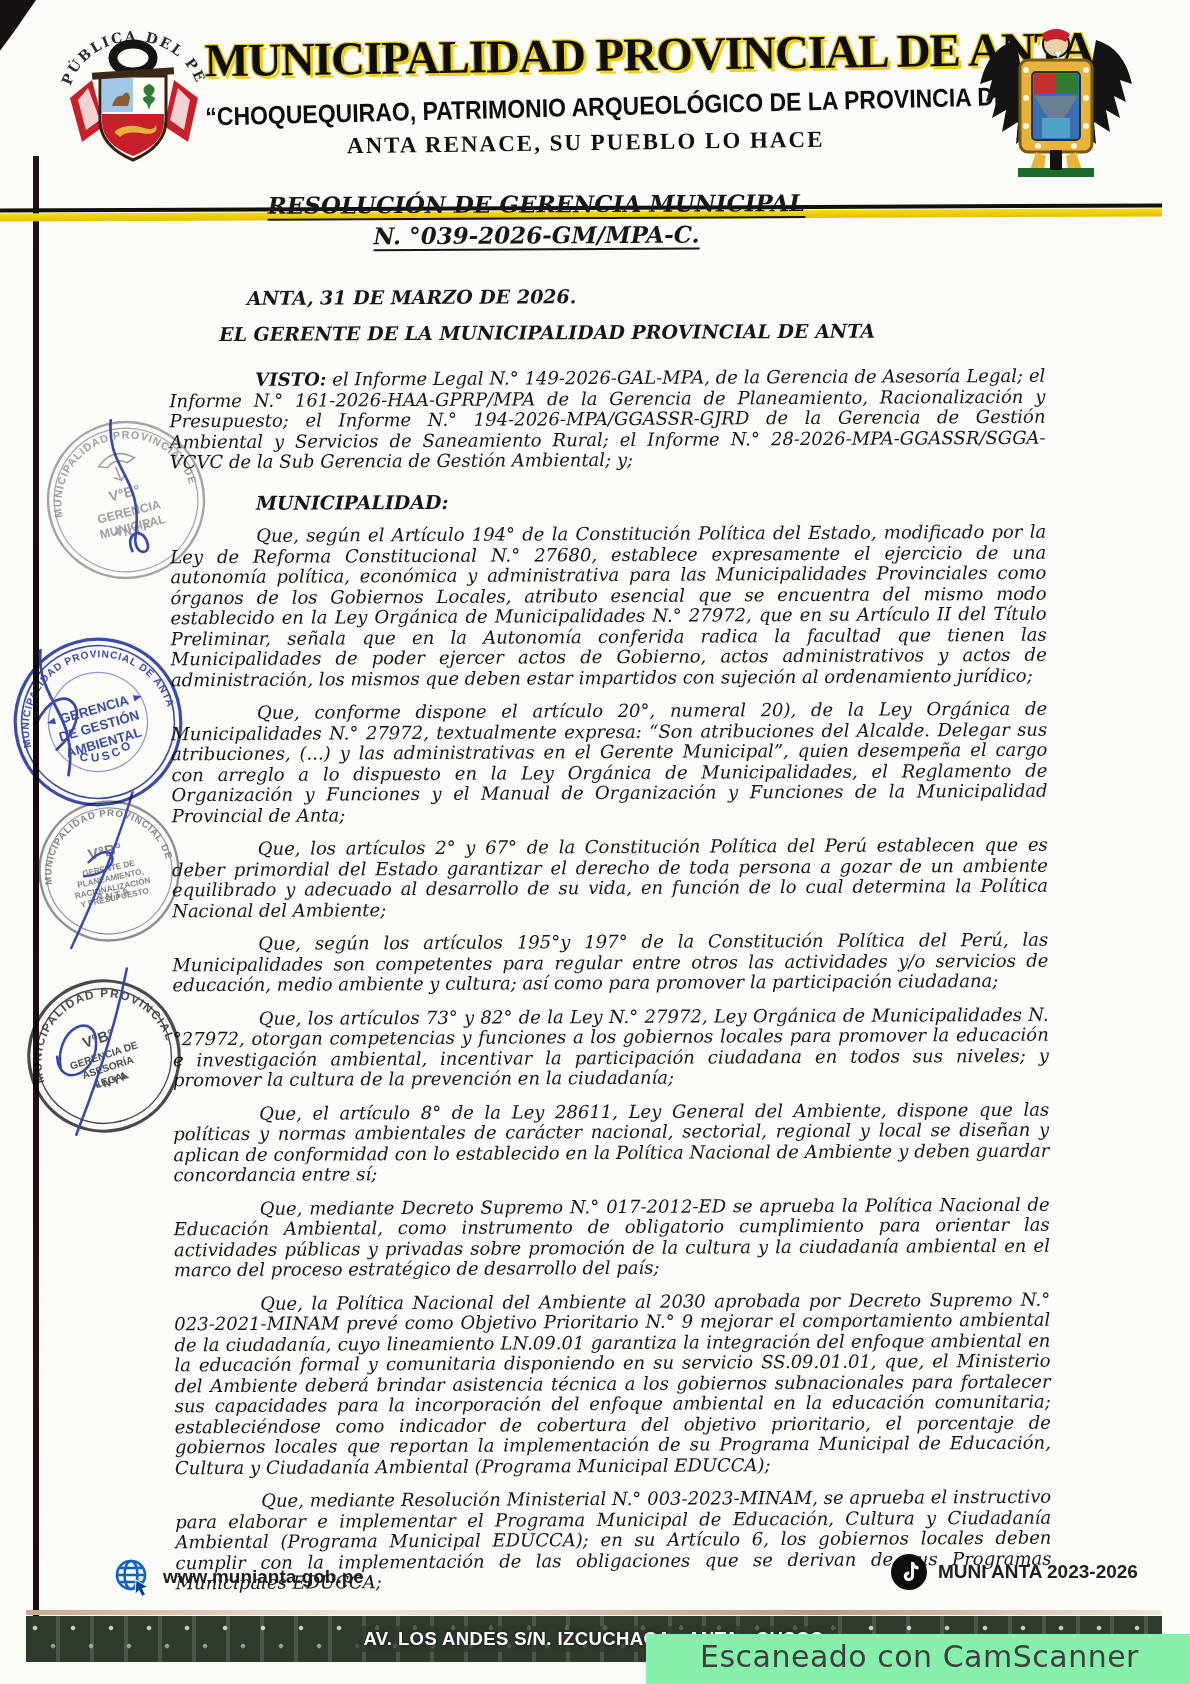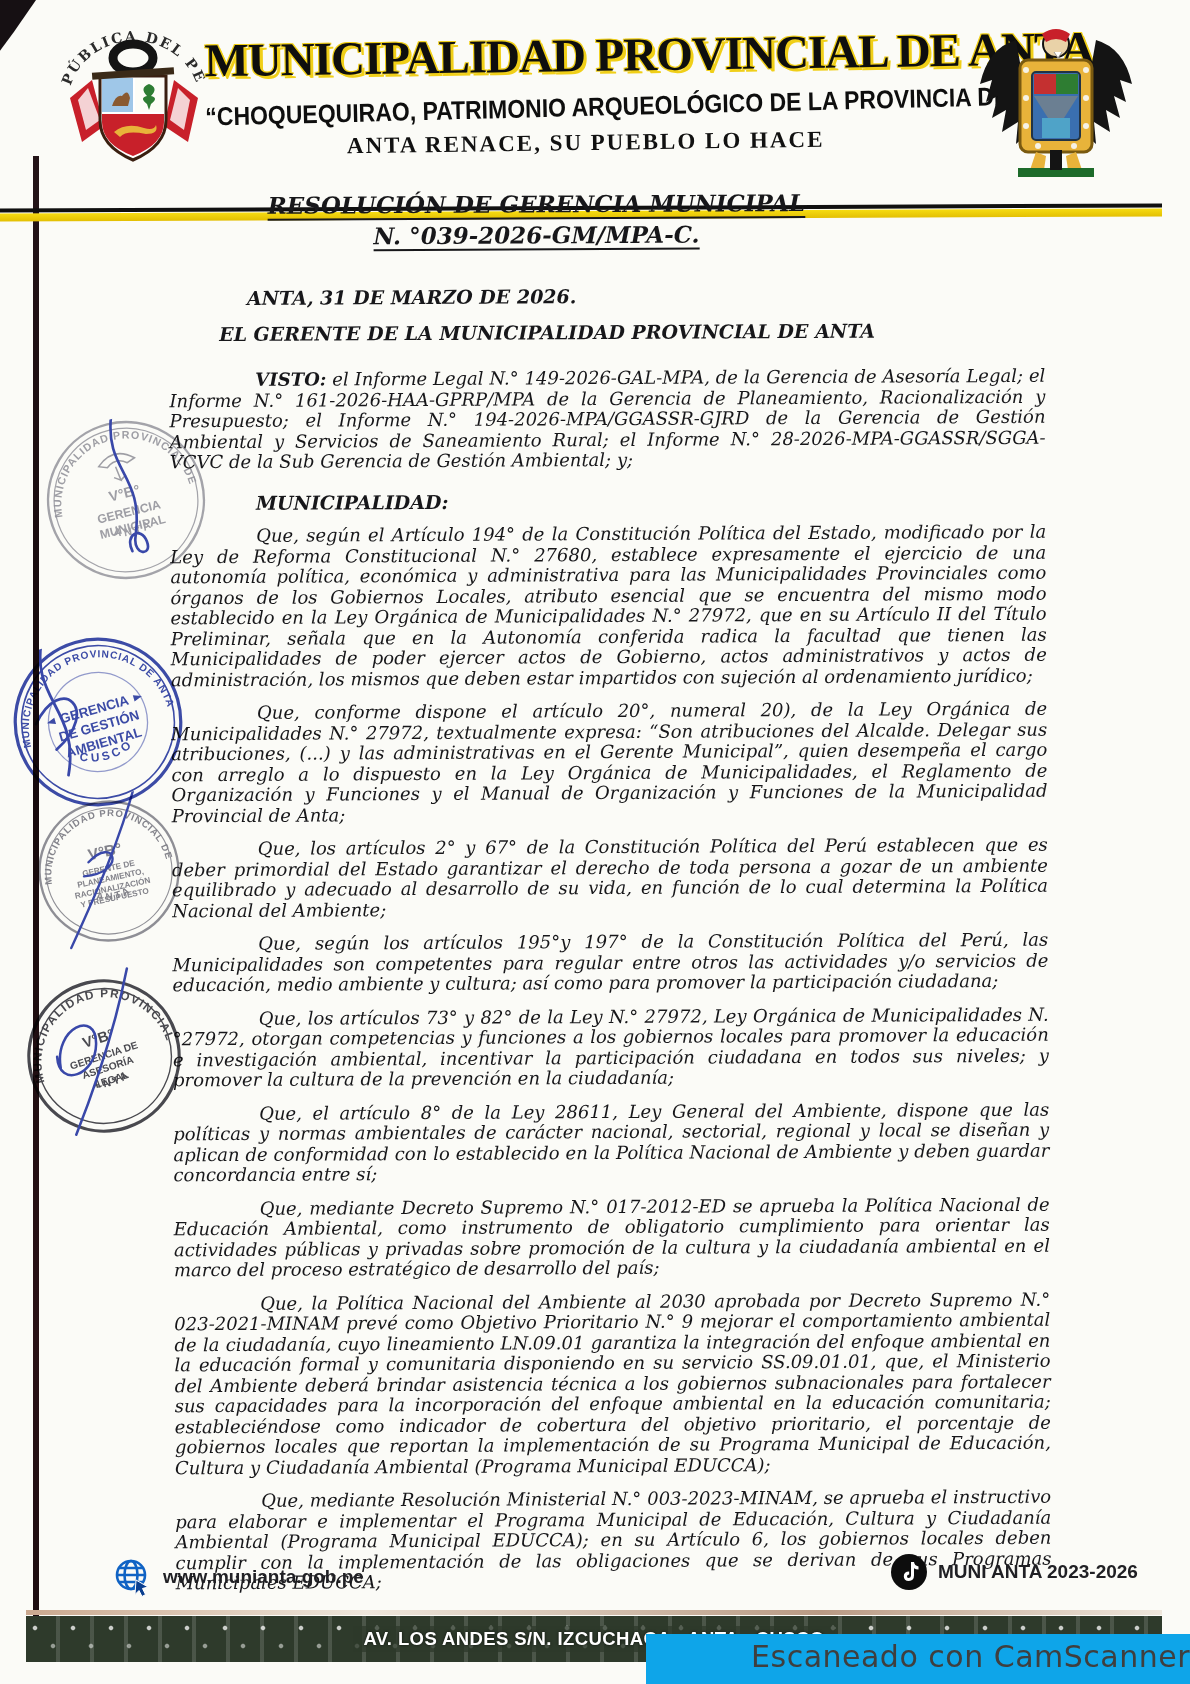--- a/index.html
+++ b/index.html
@@ -55,21 +55,21 @@
   .bar{position:absolute;top:1616px;left:26px;width:1136px;height:46px;background:#2e3a2b;
        background-image:
          radial-gradient(circle at 9px 12px, rgba(255,255,255,.75) 1.6px, transparent 2.8px),
          radial-gradient(circle at 27px 30px, rgba(255,255,255,.5) 1.6px, transparent 2.8px),
          repeating-linear-gradient(90deg, transparent 0 30px, rgba(255,255,255,.14) 30px 34px);
        background-size:38px 40px,38px 40px,auto;
        display:flex;align-items:center;justify-content:center;}
   .bar span{font-family:"Liberation Sans",sans-serif;font-weight:bold;font-size:18.5px;color:#fff;
             letter-spacing:.4px;text-shadow:0 0 3px rgba(0,0,0,.7);background:rgba(46,58,43,.75);
             padding:2px 10px;}
-  .scan-note{position:absolute;top:1634px;left:646px;width:544px;height:50px;background:#0ea5e9;text-align:right;}
+  .scan-note{position:absolute;top:1634px;left:646px;width:544px;height:50px;background:#86efac;}
   .scan-note span{display:block;padding:5px 0 0 54px;font-family:"DejaVu Sans",sans-serif;
                   font-size:30px;color:#3f3f3f;letter-spacing:.5px;}
 </style>
 </head>
 <body>
 
 <div class="page">
 
   <div class="corner"></div>
   <div class="scan-edge"></div>

